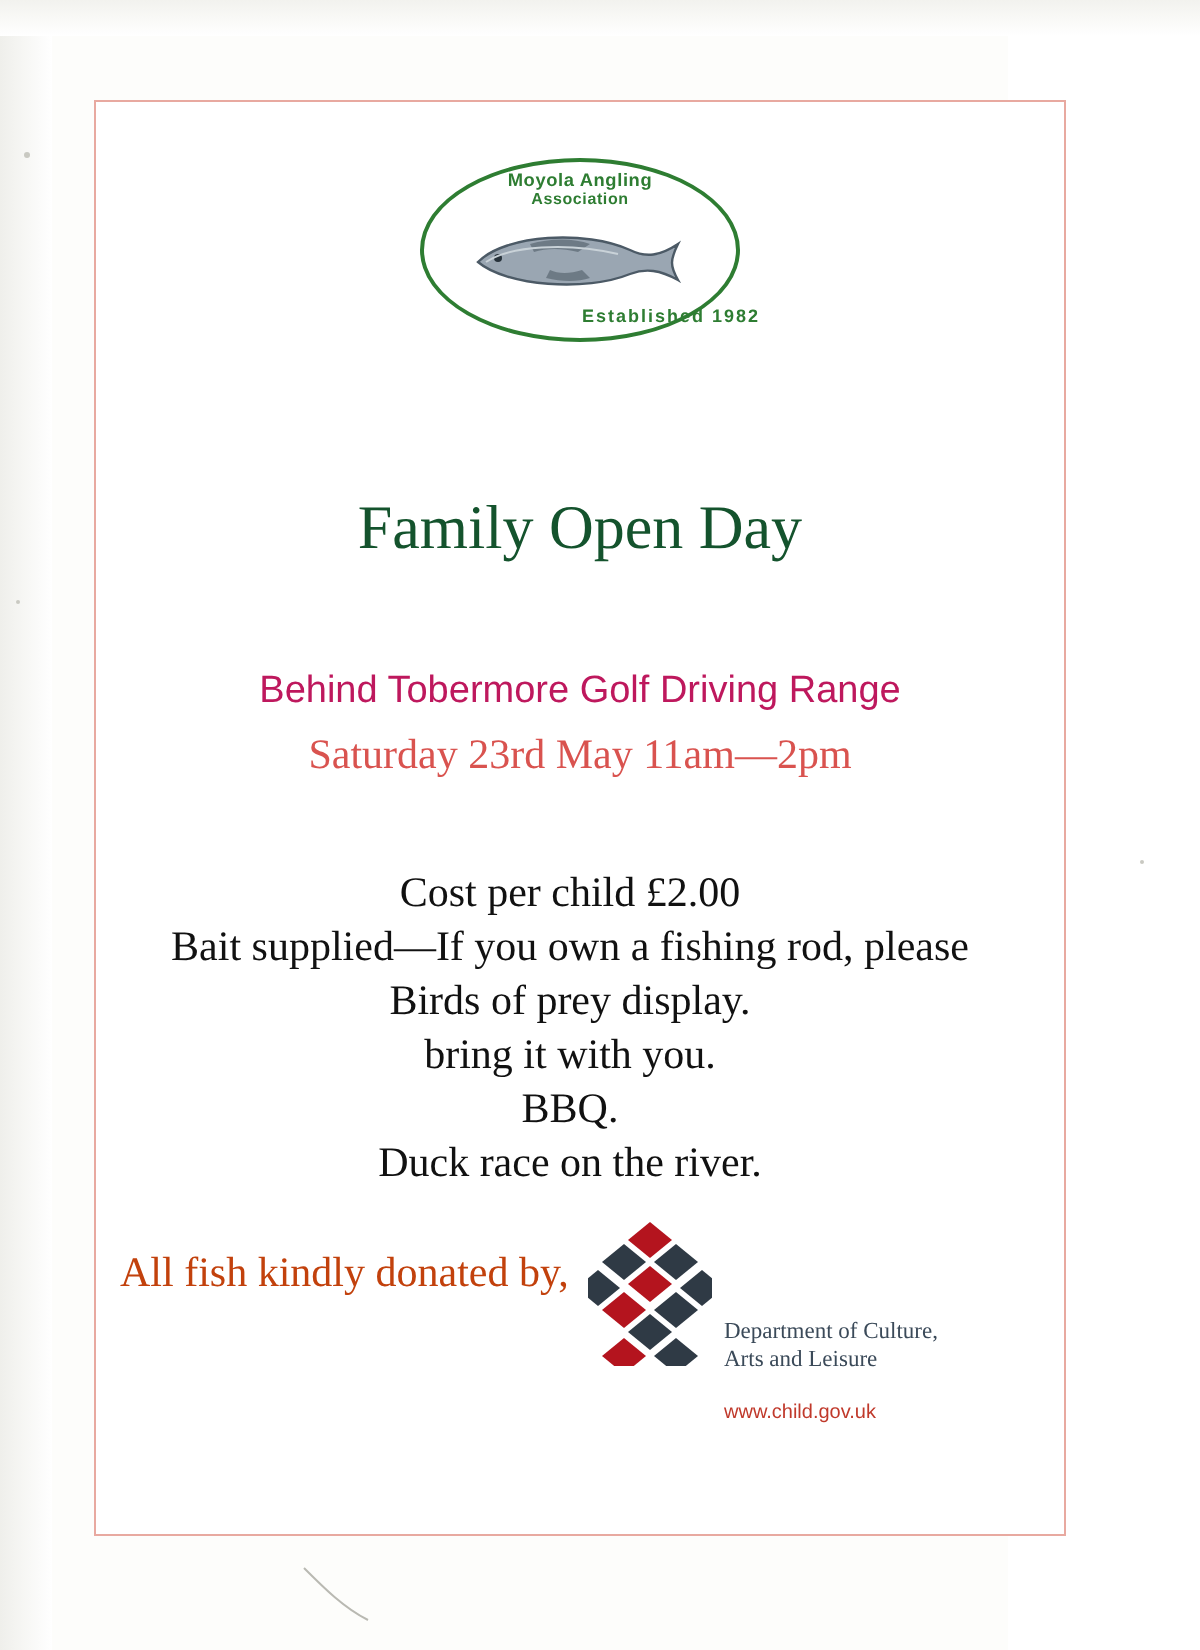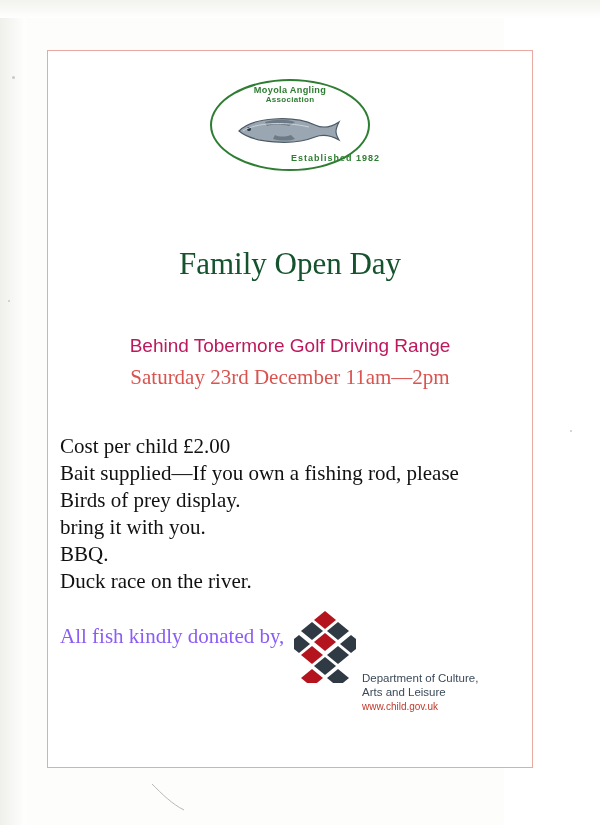--- a/index.html
+++ b/index.html
@@ -139,30 +139,31 @@
   }
   .body-text {
     position: absolute;
     left: 12px;
     top: 382px;
     width: 450px;
     font-size: 21px;
     line-height: 27px;
     color: #111111;
     font-family: "Liberation Serif", serif;
+    text-align: center;
   }
   .body-text .line { display: block; }
   .donated {
     position: absolute;
     left: 12px;
     top: 572px;
     width: 240px;
     font-size: 21px;
     line-height: 27px;
-    color: #8b5cf6;
+    color: #c2410c;
     font-family: "Liberation Serif", serif;
   }
   .dcal {
     position: absolute;
     left: 246px;
     top: 552px;
     width: 210px;
     height: 130px;
   }
   .dcal-mark {
@@ -179,22 +180,22 @@
     font-family: "Liberation Sans", sans-serif;
     font-size: 47px;
     font-weight: bold;
     letter-spacing: -1px;
     color: #3b4a59;
     line-height: 50px;
   }
   .dcal-sub {
     position: absolute;
     left: 68px;
-    top: 68px;
-    font-family: Liberation Sans, sans-serif;
+    top: 56px;
+    font-family: Liberation Serif, serif;
     font-size: 11.5px;
     line-height: 14px;
     color: #3b4a59;
   }
   .dcal-url {
     position: absolute;
     left: 68px;
     top: 98px;
     font-family: "Liberation Sans", sans-serif;
     font-size: 10px;
@@ -232,21 +233,21 @@
         <path d="M30 9 C40 6, 52 6, 60 9 L54 13 C46 11, 38 11, 32 13 Z" fill="#6d7a85"></path>
         <path d="M38 26 C46 28, 54 28, 60 26 L56 22 C50 24, 44 24, 40 22 Z" fill="#6d7a85"></path>
         <circle cx="14" cy="16" r="2" fill="#27323b"></circle>
         <path d="M8 18 C20 10, 48 8, 74 14" fill="none" stroke="#c9d2d8" stroke-width="1"></path>
       </svg>
       <div class="logo-bottom-text">Established 1982</div>
     </div>
 
     <div class="title-main">Family Open Day</div>
     <div class="title-sub">Behind Tobermore Golf Driving Range</div>
-    <div class="title-date">Saturday 23rd December 11am—2pm</div>
+    <div class="title-date">Saturday 23rd May 11am—2pm</div>
 
     <div class="body-text">
       <span class="line">Cost per child £2.00</span>
       <span class="line">Bait supplied—If you own a fishing rod, please</span>
       <span class="line">Birds of prey display.</span>
       <span class="line">bring it with you.</span>
       <span class="line">BBQ.</span>
       <span class="line">Duck race on the river.</span>
     </div>
 

